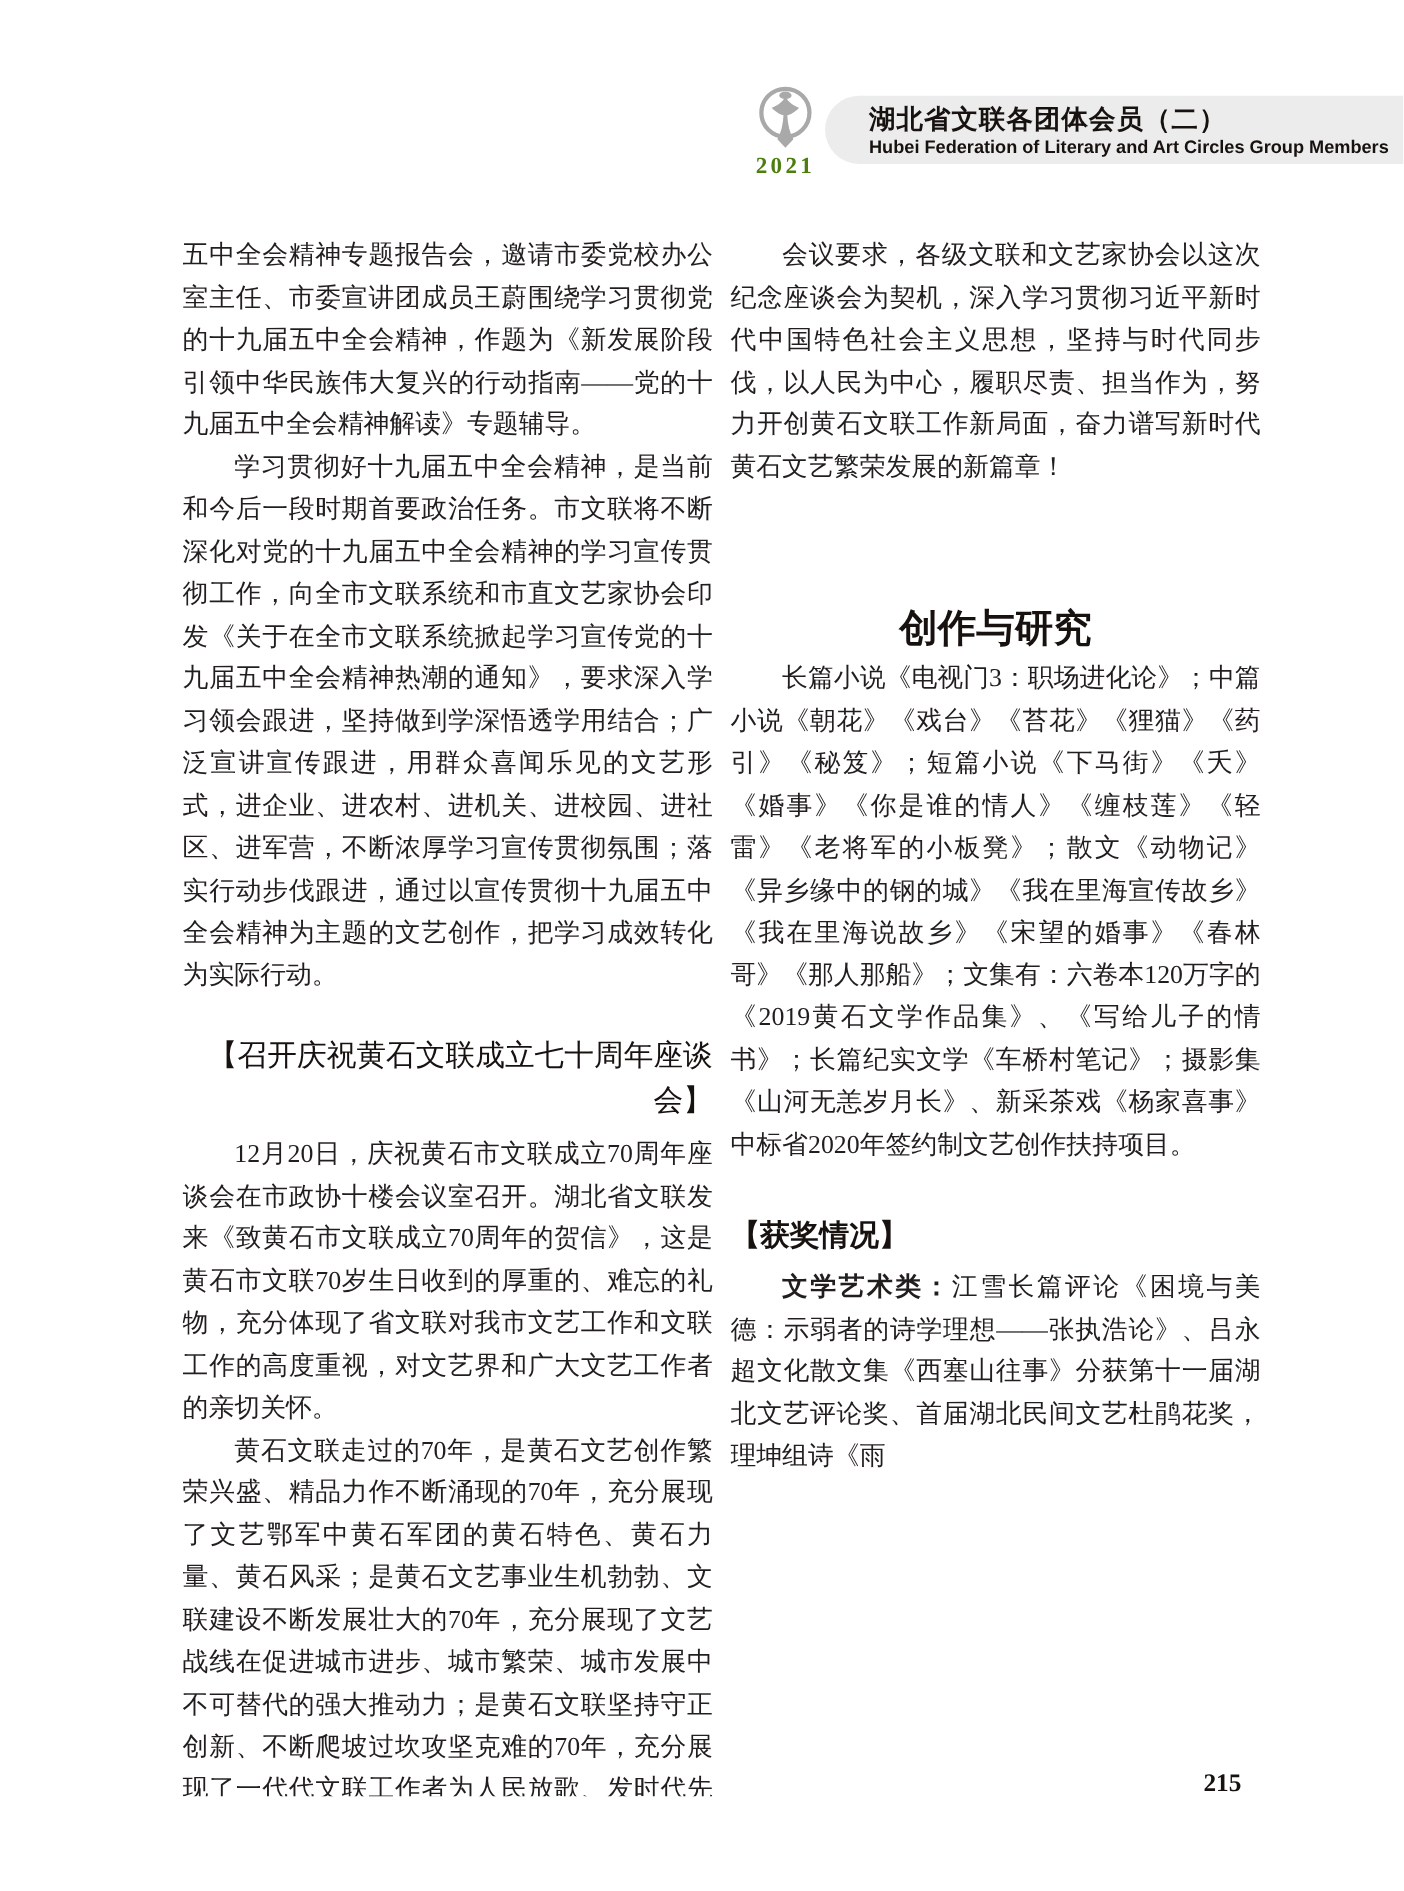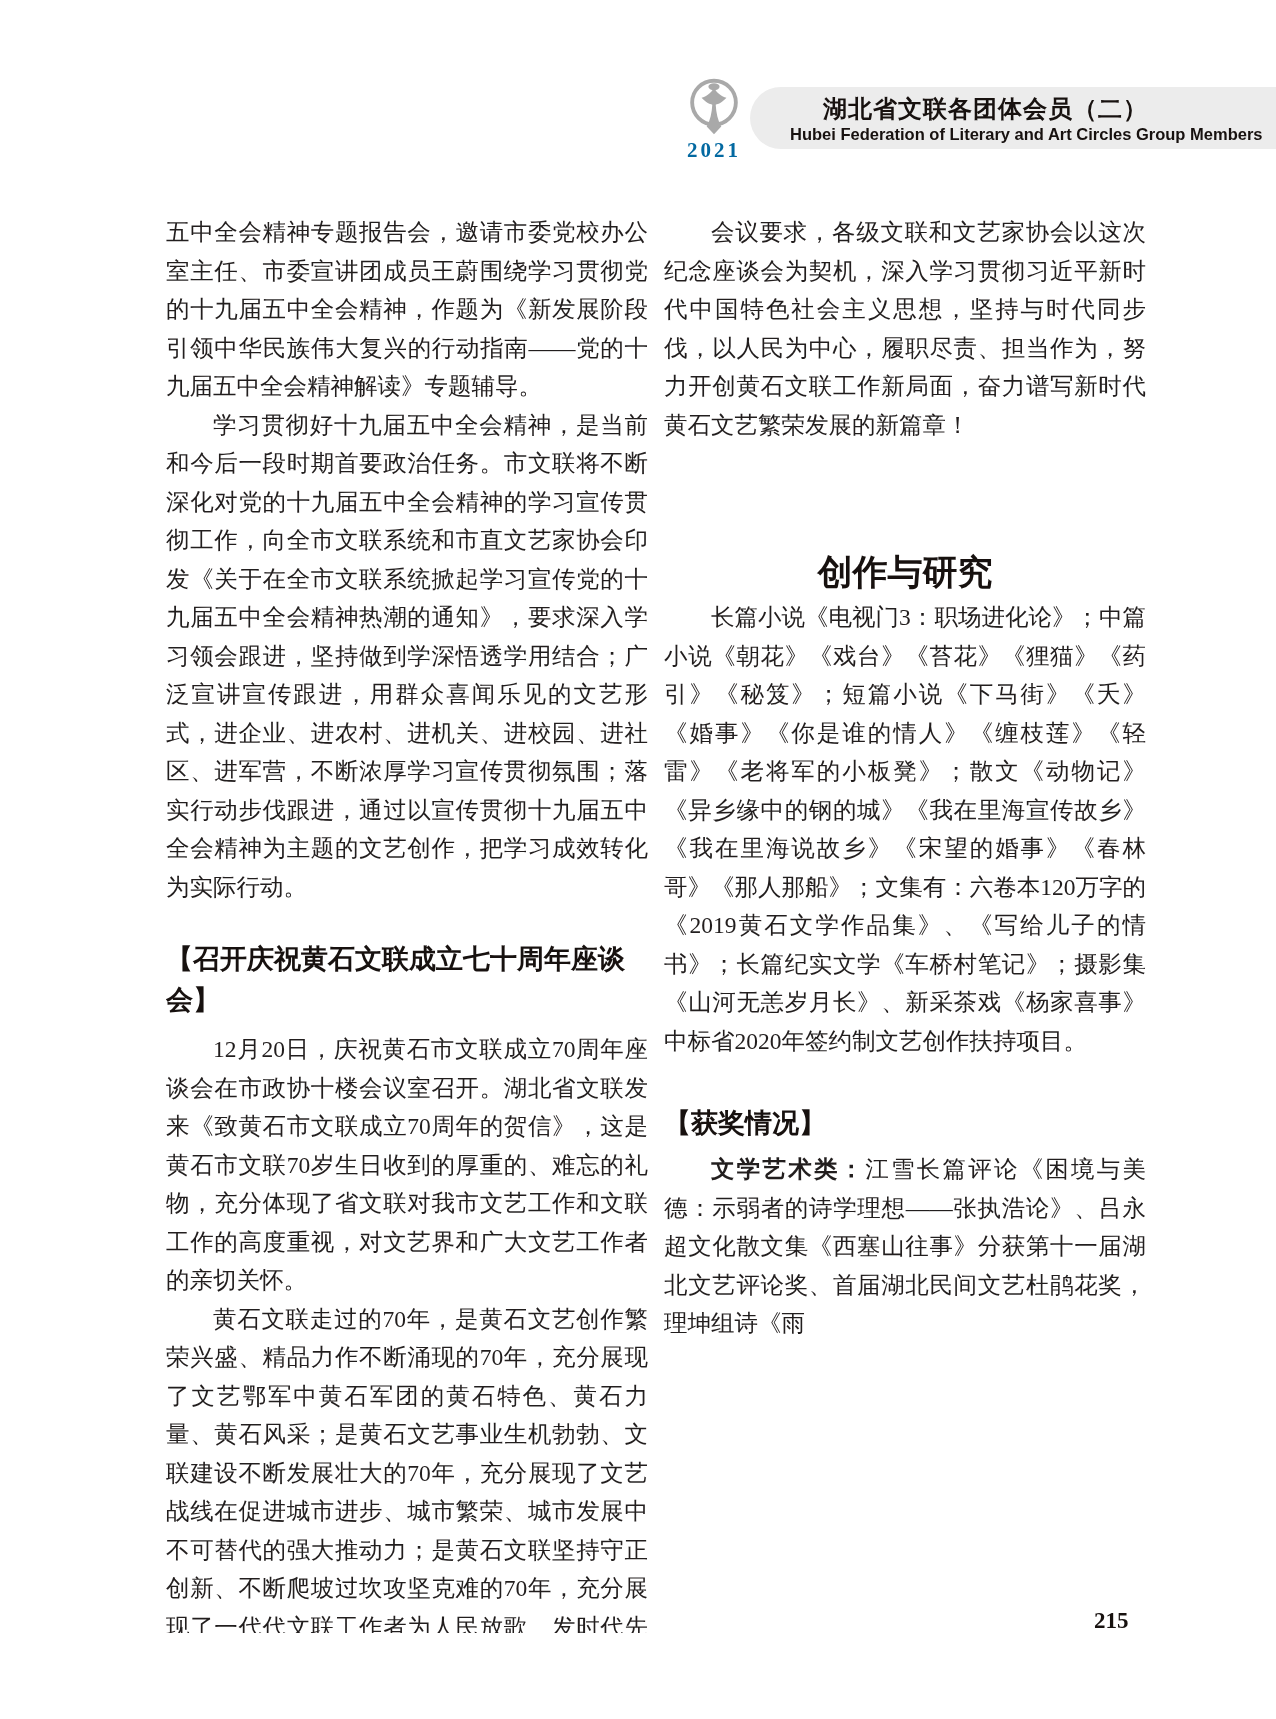--- a/index.html
+++ b/index.html
@@ -25,21 +25,21 @@
     width: 64px;
     text-align: center;
   }
   .logo-block svg { display: block; margin: 0 auto; }
   .logo-year {
     margin-top: 2px;
     font-family: "Liberation Serif", serif;
     font-weight: bold;
     font-size: 21px;
     letter-spacing: 3px;
-    color: #0369a1;
+    color: #4d7c0f;
     white-space: nowrap;
   }
   .header-bar {
     position: absolute;
     left: 750px;
     top: 87px;
     width: 526px;
     height: 62px;
     background: #ececec;
     border-radius: 31px 0 0 31px;
@@ -48,21 +48,20 @@
     overflow: hidden;
   }
   .header-title {
     font-family: "Liberation Sans", "DejaVu Sans", sans-serif;
     font-weight: bold;
     font-size: 24px;
     line-height: 29px;
     color: #17110f;
     letter-spacing: 1px;
     white-space: nowrap;
-    margin-left: 33px;
   }
   .header-subtitle {
     font-family: "Liberation Sans", "DejaVu Sans", sans-serif;
     font-weight: bold;
     font-size: 16.5px;
     line-height: 22px;
     color: #17110f;
     white-space: nowrap;
   }
 
@@ -81,25 +80,25 @@
     line-height: 38.5px;
     text-align: justify;
     text-justify: inter-ideograph;
     color: #221e1e;
   }
   .indent { text-indent: 2em; }
 
   .entry-heading {
     margin: 33px 0 9px 0;
     font-family: "Liberation Sans", "DejaVu Sans", sans-serif;
-    font-weight: bold;
+    font-weight: normal;
     font-size: 27px;
     line-height: 41px;
     color: #17110f;
-    text-align: left;
+    text-align: right;
   }
 
   .chapter-title {
     margin: 102px 0 0 0;
     font-family: "Liberation Sans", "DejaVu Sans", sans-serif;
     font-weight: bold;
     font-size: 35px;
     line-height: 52px;
     text-align: center;
     color: #17110f;

